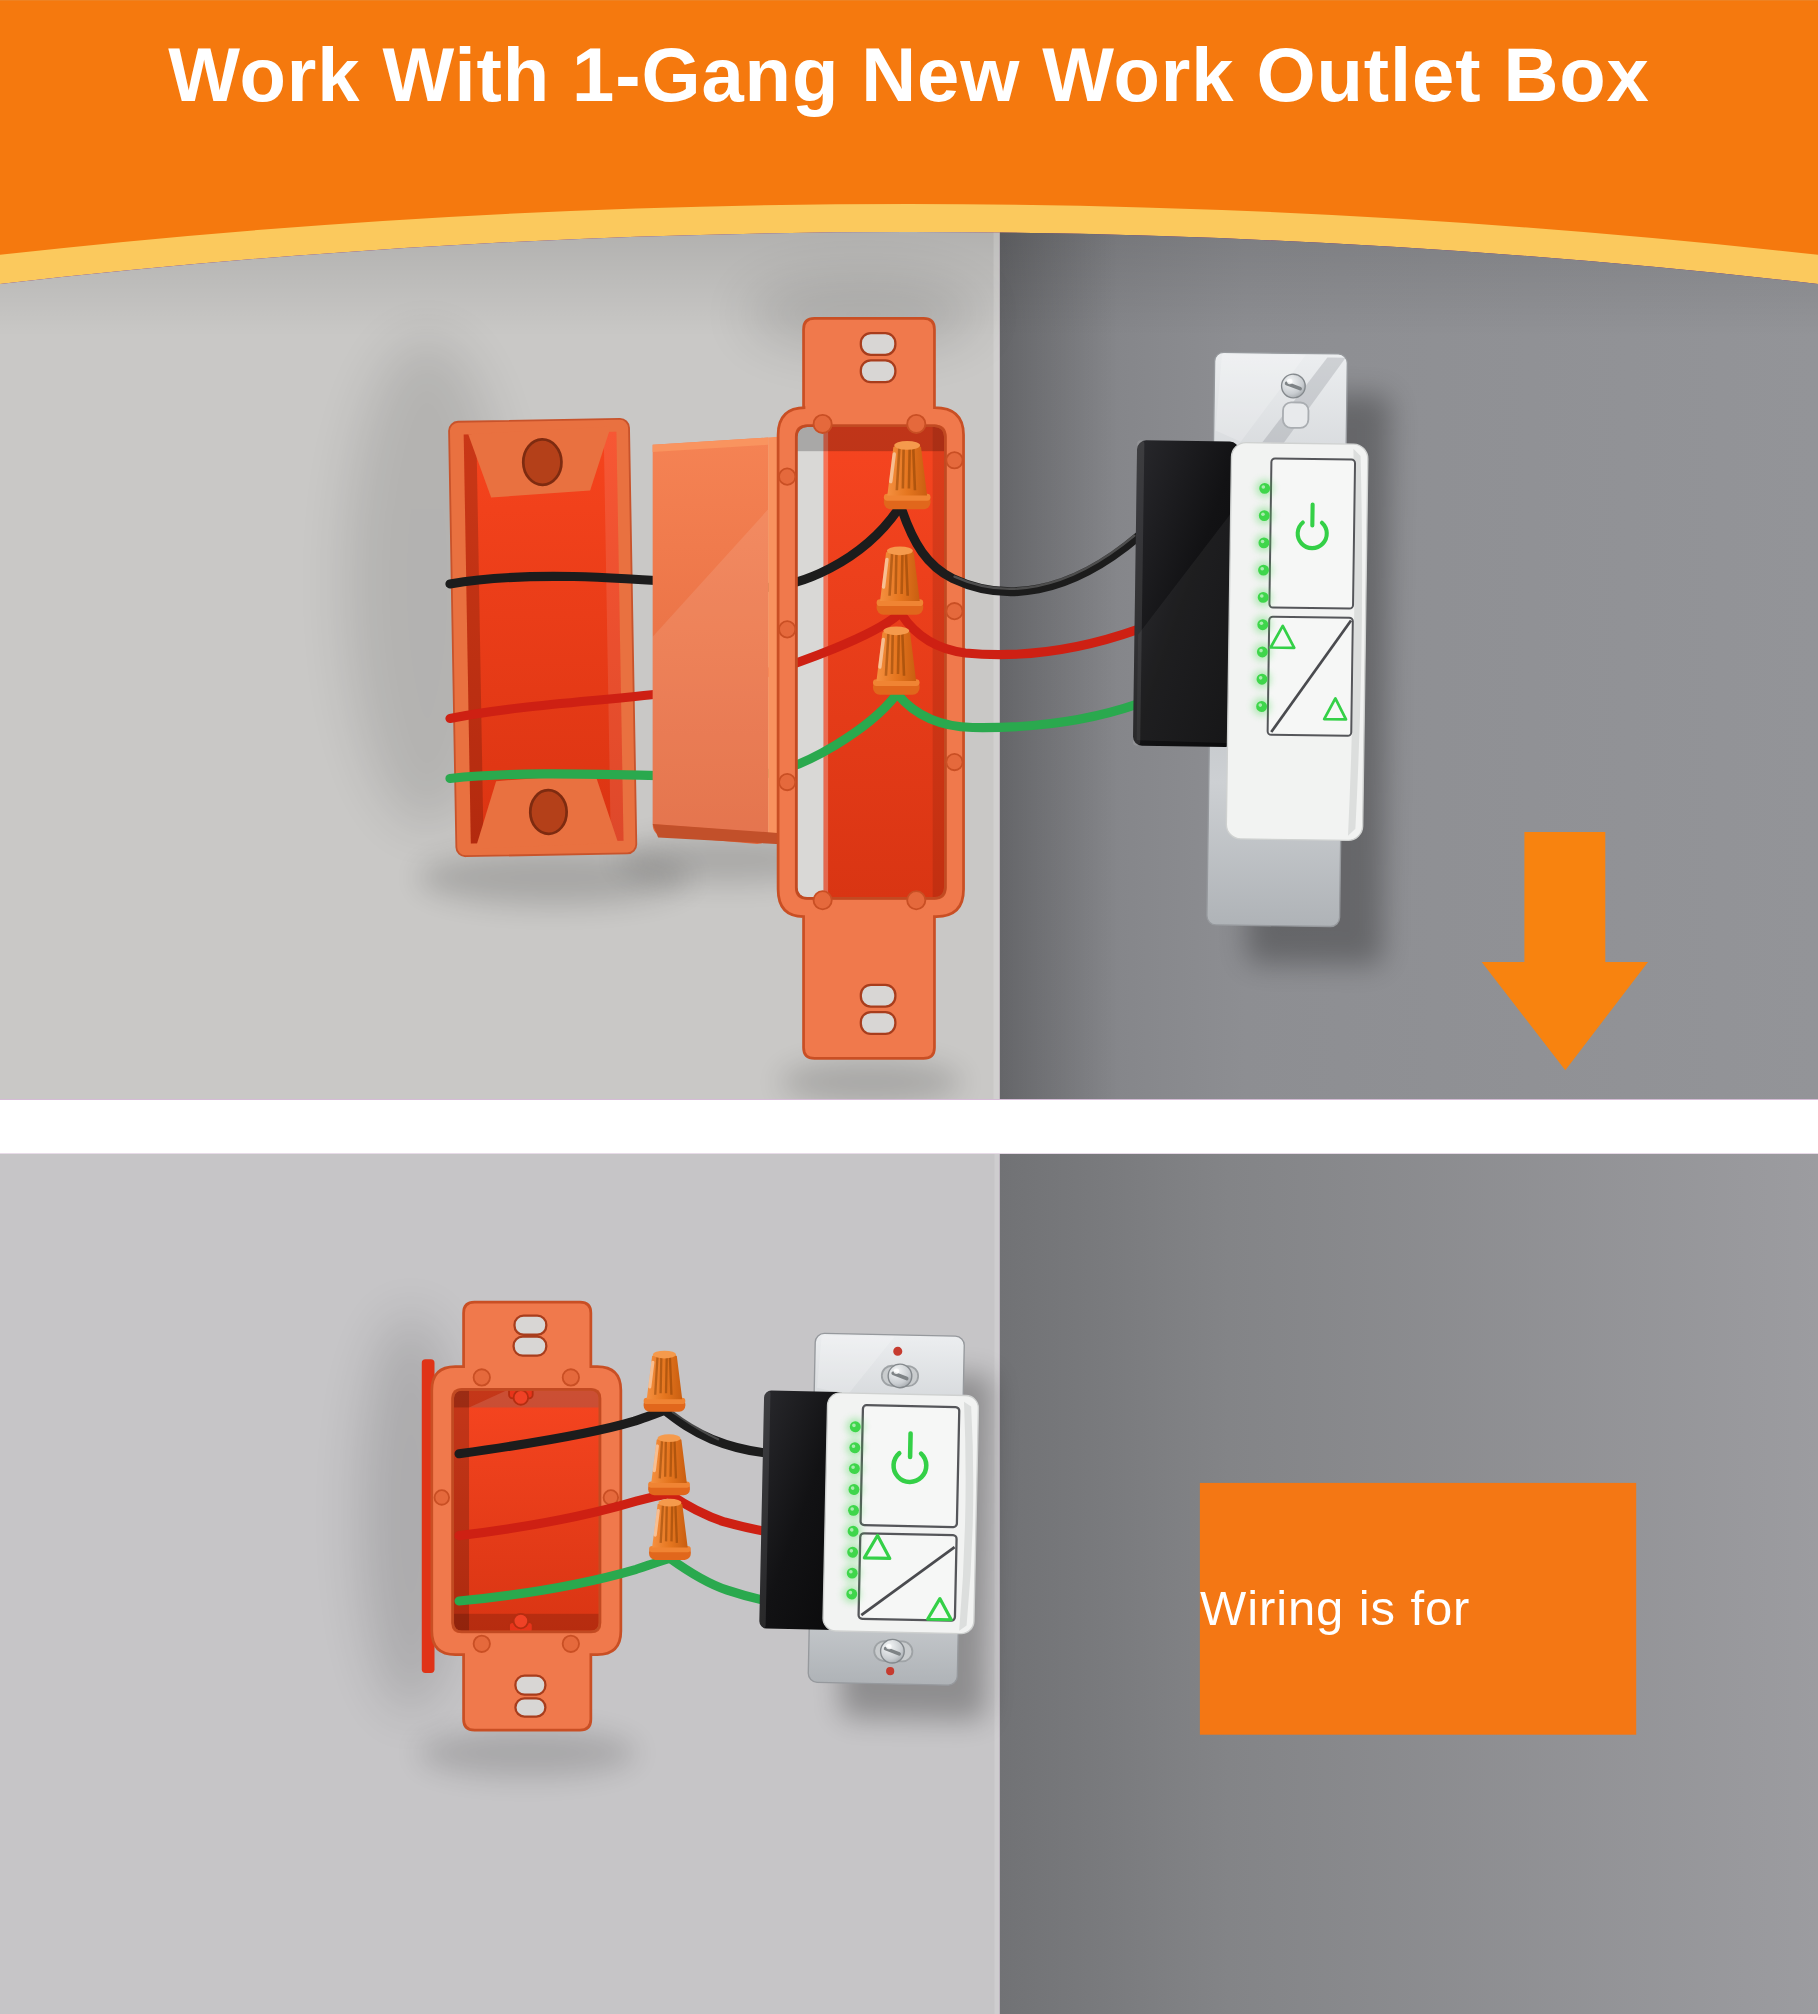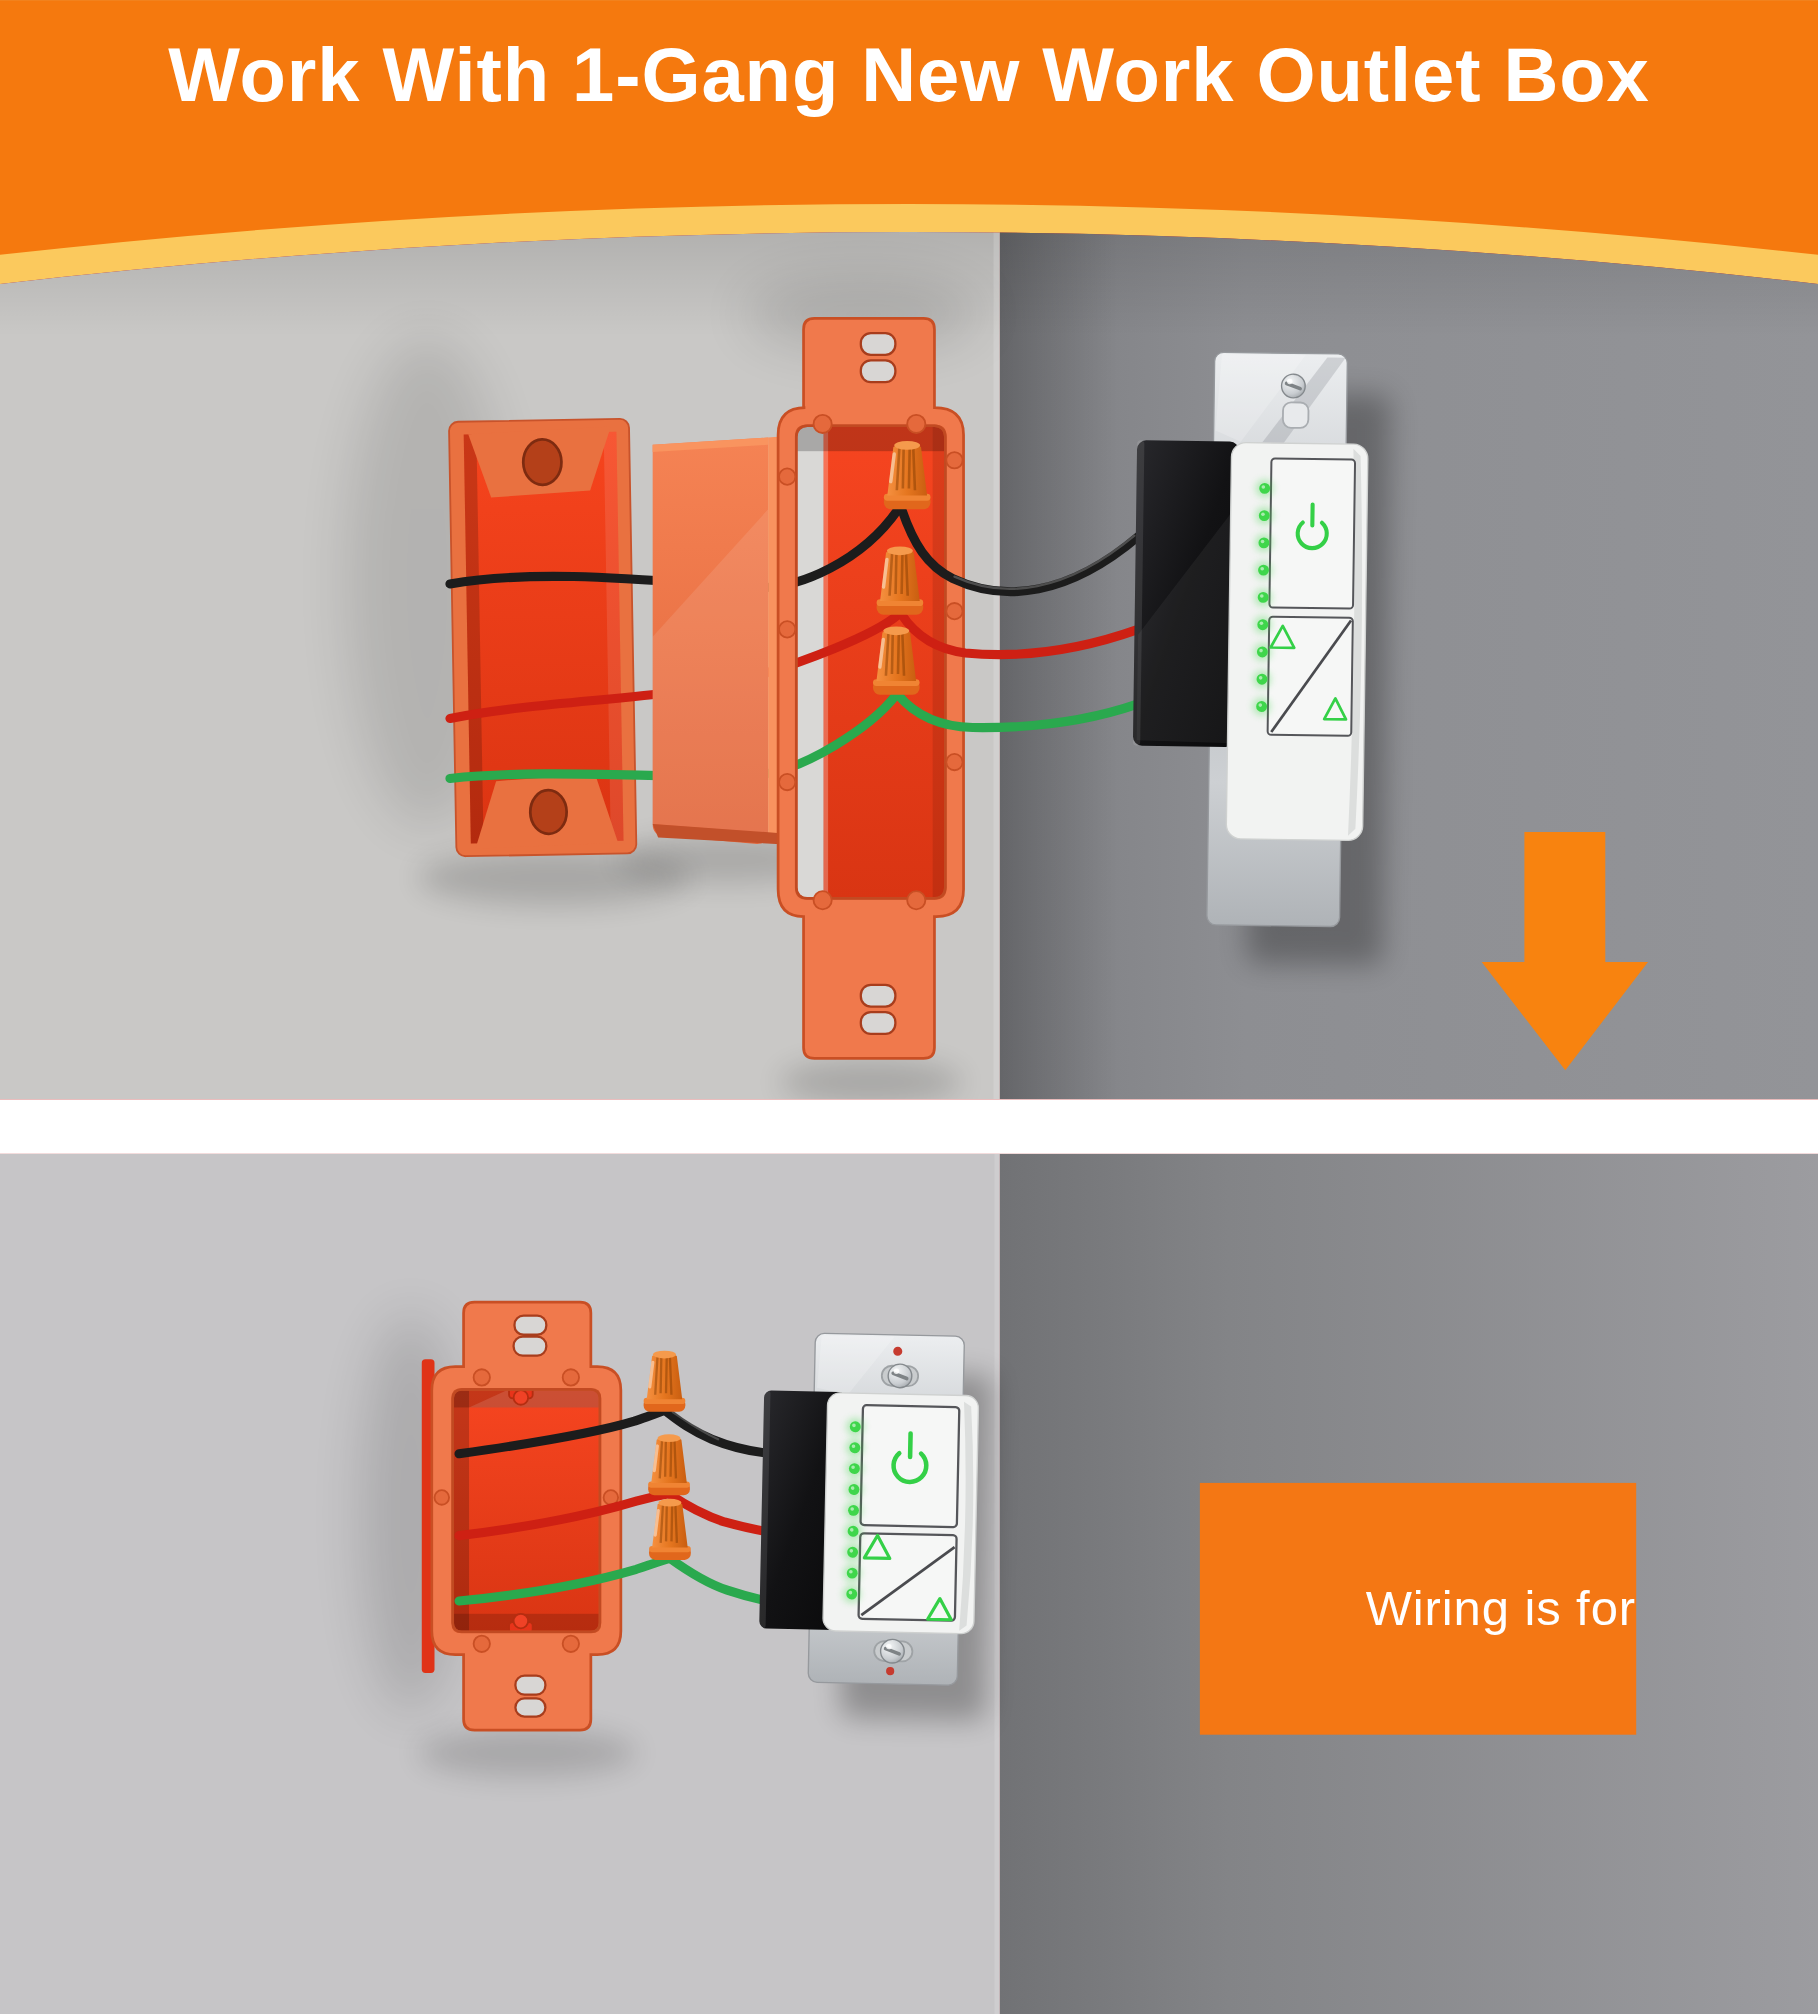--- a/index.html
+++ b/index.html
@@ -1,22 +1,22 @@
 <!DOCTYPE html>
 <html style="font-size:14.5px"><head>
 <meta charset="utf-8">
 <style>
   html,body{margin:0;padding:0;background:#fff;}
-  .page{position:relative;width:1818px;height:2015px;overflow:hidden;background:#b91c1c;
+  .page{position:relative;width:1818px;height:2015px;overflow:hidden;background:#701a75;
         font-family:"Liberation Sans", sans-serif;}
   .scene{position:absolute;left:0;top:0;width:1818px;height:2015px;display:block;}
   .title{position:absolute;left:0;top:31px;width:1818px;text-align:center;
          color:#fff;font-size:76px;font-weight:bold;letter-spacing:0.9px;white-space:nowrap;}
   .callout-text{position:absolute;left:1200px;top:1483px;width:436px;height:252px;
-         display:flex;flex-direction:column;align-items:flex-end;justify-content:center;
+         display:flex;flex-direction:column;align-items:flex-start;justify-content:center;
          color:#fff;font-size:49px;line-height:1.62;letter-spacing:0.9px;text-align:center;}
 </style>
 </head>
 <body>
 
 <div class="page">
 <svg class="scene" viewBox="0 0 2000 2216">
   <defs>
     <filter id="soft15" x="-80%" y="-80%" width="260%" height="260%">
           <feGaussianBlur stdDeviation="15"></feGaussianBlur>

